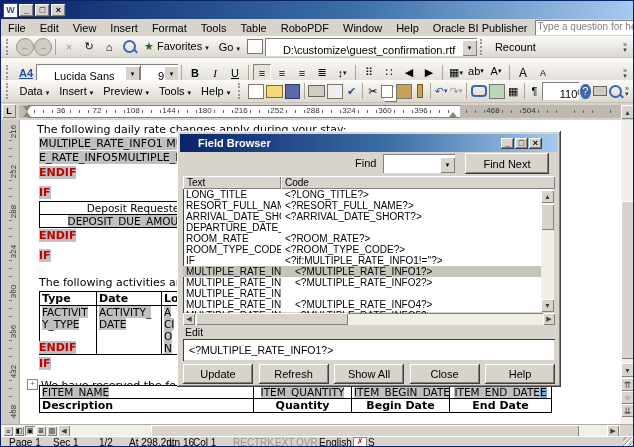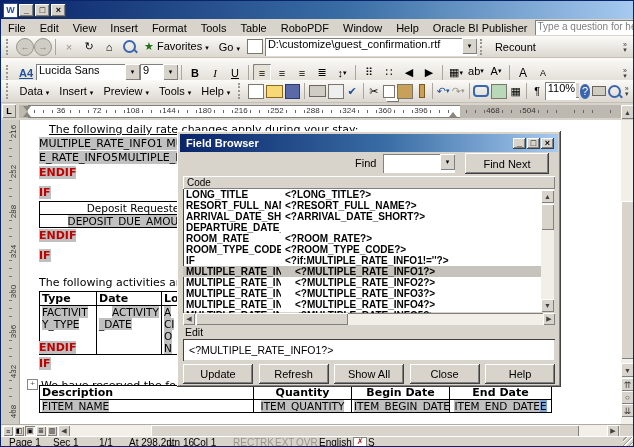--- a/index.html
+++ b/index.html
@@ -29,22 +29,22 @@
   .tb{left:0;width:100%;display:flex;align-items:center;background:linear-gradient(#fbfaf7,#dcd8d0);
       border-bottom:1px solid #c3bfb6;box-sizing:border-box;padding:0 2px;}
   #tb-web{top:35px;height:22px;} #tb-fmt{top:57px;height:30px;} #tb-std{top:79px;height:23px;}
   .grip{width:5px;height:16px;margin:0 3px;border-left:2px dotted #9a968c;}
   .sep{width:1px;height:16px;background:#aaa69c;margin:0 3px;}
   .tbi{width:18px;height:18px;display:inline-flex;align-items:center;justify-content:center;
        font-size:11px;margin:0 1px;border-radius:1px;cursor:default;}
   .dis{color:#9a968c;}
   .circ{width:16px;height:16px;border-radius:50%;background:#cfccc4;border:1px solid #9a968c;
         display:flex;align-items:center;justify-content:center;font-size:9px;color:#8a867c;}
-  .combo{display:flex;align-items:flex-start;background:#fff;box-shadow:inset 1px 1px 0 #808080, inset -1px -1px 0 #fff;
-         height:18px;box-sizing:border-box;padding-left:3px;font-size:11px;white-space:nowrap;overflow:hidden;}
+  .combo{display:flex;align-items:flex-end;background:#fff;box-shadow:inset 1px 1px 0 #808080, inset -1px -1px 0 #fff;
+         height:18px;box-sizing:border-box;padding-left:18px;font-size:11px;white-space:nowrap;overflow:hidden;}
   .combo .arr{margin-left:auto;width:15px;height:16px;background:#d8d4cc;
               box-shadow:inset 1px 1px 0 #fff, inset -1px -1px 0 #808080;
               display:flex;align-items:center;justify-content:center;font-size:7px;flex:0 0 15px;}
   .tbtext{padding:2px 5px;white-space:nowrap;} .tbtext .car{font-size:7px;margin-left:3px;}
   .pressed{box-shadow:inset 1px 1px 0 #808080, inset -1px -1px 0 #fff;background:#e6e2d8;}
   .iconbox{width:14px;height:13px;border:1px solid #7a766c;background:#fff;position:relative;}
   .fold{width:15px;height:11px;background:#f7d877;border:1px solid #8a6a1a;position:relative;}
   .floppy{width:13px;height:13px;background:#5a6aa8;border:1px solid #2a3a6a;}
   .printr{width:15px;height:10px;background:#cfccc4;border:1px solid #6a665c;}
   .mag{width:9px;height:9px;border:2px solid #3a66b0;border-radius:50%;position:relative;}
@@ -82,31 +82,31 @@
   
   #hscrollrow{left:0;top:423px;width:634px;height:12px;background:#f1efe8;border-top:1px solid #b0aca2;}
   .viewbtn{position:absolute;top:1px;width:10px;height:10px;display:flex;align-items:center;justify-content:center;font-size:7px;}
   #statusbar{left:0;top:435px;width:634px;height:12px;background:#d8d4cc;border-top:1px solid #fff;font-size:10px;}
   .stitem{position:absolute;top:0;white-space:nowrap;} .stdim{color:#9a968c;}
   #grip-corner{position:absolute;right:0;top:0;width:12px;height:12px;
      background:repeating-linear-gradient(135deg,transparent 0 2px,#9a968c 2px 3px,#fff 3px 4px);}
   
   #dialog{left:176px;top:11px;width:384px;height:256px;background:#d8d4cc;
           box-shadow:inset -1px -1px 0 #404040, inset 1px 1px 0 #fff, inset -2px -2px 0 #808080, inset 2px 2px 0 #d8d4cc;z-index:10;}
-  #dlg-title{position:absolute;left:3px;top:3px;right:3px;height:18px;display:flex;align-items:center;padding:0 4px;
+  #dlg-title{position:absolute;left:3px;top:3px;right:3px;height:18px;display:flex;align-items:center;padding:0 16px;
              background:linear-gradient(to right,#0a246a,#3a6ea5 55%,#a6caf0);}
   #dlg-title .t{color:#fff;font-weight:bold;font-size:11px;margin-left:2px;flex:1;}
   #fb-list{position:absolute;left:6px;top:45px;width:372px;height:137px;background:#fff;
            box-shadow:inset 1px 1px 0 #404040, inset -1px -1px 0 #d8d4cc;overflow:hidden;font-size:10px;}
   #fb-header{display:flex;height:13px;}
   .hcell{background:#d8d4cc;box-shadow:inset 1px 1px 0 #fff, inset -1px -1px 0 #808080;
          padding:0 4px;font-size:10px;line-height:13px;box-sizing:border-box;}
   .hc-text{width:98px;} .hc-code{flex:1;}
   #fb-rows{position:absolute;left:0;top:13px;right:13px;bottom:0;overflow:hidden;}
-  .fbrow{display:flex;height:11px;line-height:11px;white-space:nowrap;cursor:default;font-weight:bold;}
+  .fbrow{display:flex;height:11px;line-height:11px;white-space:nowrap;cursor:default;}
   .fbrow .c1{width:98px;padding-left:3px;box-sizing:border-box;overflow:hidden;flex:0 0 98px;}
   .fbrow .c2{padding-left:4px;overflow:hidden;}
   .fbrow.sel{background:#c6c3bc;}
   .fbrow .ind{padding-left:14px;}
   #fb-vscroll{position:absolute;right:1px;top:14px;width:13px;bottom:1px;background:#f1efe8;}
   #fb-hscroll{position:absolute;left:6px;top:182px;width:372px;height:12px;background:#f1efe8;box-shadow:inset 0 1px 0 #808080;}
   #fb-edit{position:absolute;left:6px;top:208px;width:372px;height:22px;background:#fff;
            box-shadow:inset 1px 1px 0 #404040, inset -1px -1px 0 #d8d4cc;font-size:10.5px;
            display:flex;align-items:center;padding-left:6px;box-sizing:border-box;}
   .dlgbtn{position:absolute;top:233px;width:70px;height:20px;display:flex;align-items:center;justify-content:center;font-size:11px;cursor:default;}
@@ -402,21 +402,21 @@
         <span class="vtick" style="top: 220px;"></span>
         <span class="vtick" style="top: 228px;"></span>
         <span class="vtick" style="top: 236px;"></span>
         <span class="vtick" style="top: 252px;"></span>
         <span class="vtick" style="top: 260px;"></span>
         <span class="vtick" style="top: 268px;"></span>
         <span class="vtick" style="top: 276px;"></span>
         <span class="vtick" style="top: 292px;"></span>
       </div>
 
-    <div class="docline" style="left:48px;top:3px;text-decoration:underline;">The following daily rate changes apply during your stay:</div>
+    <div class="docline" style="left:36px;top:3px;">The following daily rate changes apply during your stay:</div>
     <div class="docline fieldhl" style="left:38px;top:17px;">MULTIPLE_RATE_INFO1 MUL</div>
     <div class="docline fieldhl" style="left:38px;top:31px;">E_RATE_INFO5MULTIPLE_RA</div>
     <div class="docline rkw" style="left:38px;top:46px;">ENDIF</div>
     <div class="docline rkw" style="left:38px;top:66px;">IF</div>
 
     <table class="doct" style="left:38px;top:81px;width:150px;">
       <tbody>
           <tr>
             <td style="text-align:right;height:11px;"><span id="dep0">Deposit Requested</span></td>
           </tr>
@@ -437,51 +437,51 @@
           <col style="width:16px;">
         </colgroup>
       <tbody>
           <tr id="act-headers">
             <th>Type</th>
             <th>Date</th>
             <th>Lo</th>
           </tr>
       <tr id="act-cells" style="height:28px;">
             <td style="word-break: break-all;"><span class="fieldhl" style="word-break: break-all; display: inline;">FACTIVITY_TYPE</span></td>
-            <td style="word-break: break-all;"><span class="fieldhl" style="word-break: break-all; display: inline; margin-left: 13px;">ACTIVITY_DATE</span></td>
+            <td style="word-break: break-all;"><span class="fieldhl" style="word-break: break-all; display: inline;">ACTIVITY_DATE</span></td>
             <td style="word-break: break-all;"><span class="fieldhl" style="word-break: break-all; display: inline;">ACION</span></td>
           </tr>
     </tbody>
       </table>
 
     <div class="docline rkw" style="left:38px;top:221px;">ENDIF</div>
     <div class="docline rkw" style="left:38px;top:237px;">IF</div>
     <span class="anchor" style="left:26px;top:259px;">+</span>
     <div class="docline" style="left:40px;top:259px;">We have reserved the follo</div>
 
     <table class="doct" style="left:38px;top:265px;width:512px;">
       <colgroup>
           <col style="width:214px;">
           <col style="width:98px;">
           <col style="width:98px;">
           <col style="width:102px;">
         </colgroup>
       <tbody>
-          <tr id="items-headers" style="height:12px;">
+          <tr style="height:13px;">
+        <td id="itc0"><span class="fieldhl">FITEM_NAME</span></td>
+        <td id="itc1" style="text-align:center;"><span class="fieldhl">ITEM_QUANTITY</span></td>
+        <td id="itc2" style="text-align:center;"><span class="fieldhl">ITEM_BEGIN_DATE</span></td>
+        <td style="text-align:center;"><span class="fieldhl">ITEM_END_DATE</span><span class="selchar">E</span></td>
+      </tr>
+      <tr id="items-headers" style="height:12px;">
             <th>Description</th>
             <th style="text-align: center;">Quantity</th>
             <th style="text-align: center;">Begin Date</th>
             <th style="text-align: center;">End Date</th>
           </tr>
-      <tr style="height:13px;">
-        <td id="itc0"><span class="fieldhl">FITEM_NAME</span></td>
-        <td id="itc1" style="text-align:center;"><span class="fieldhl">ITEM_QUANTITY</span></td>
-        <td id="itc2" style="text-align:center;"><span class="fieldhl">ITEM_BEGIN_DATE</span></td>
-        <td style="text-align:center;"><span class="fieldhl">ITEM_END_DATE</span><span class="selchar">E</span></td>
-      </tr>
     </tbody>
       </table>
 
     <div class="sb-track" style="left:620px;top:0;width:13px;height:304px;"></div>
     <div class="sb-thumb" style="left:620px;top:81px;width:13px;height:158px;"></div>
     <span class="sb-btn b3" style="left:620px;top:243px;width:13px;height:14px;">▼</span>
     <span class="sb-btn b3" style="left:620px;top:258px;width:13px;height:13px;font-size:9px;">⇈</span>
     <span class="sb-btn b3" style="left:620px;top:271px;width:13px;height:13px;font-size:8px;">○</span>
     <span class="sb-btn b3" style="left:620px;top:284px;width:13px;height:13px;font-size:9px;">⇊</span>
 
@@ -494,20 +494,21 @@
       </div>
       <span id="find-label">Find</span>
       <span id="find-combo" class="combo">
         <span></span>
         <span class="arr">▾</span>
       </span>
       <span id="find-next" class="b3d">Find Next</span>
 
       <div id="fb-list">
         <div id="fb-header">
+          <span class="hcell hc-text">Text</span>
           <span class="hcell hc-code">Code</span>
         </div>
         <div id="fb-rows">
             <div class="fbrow">
               <span class="c1">LONG_TITLE</span>
               <span class="c2">&lt;?LONG_TITLE?&gt;</span>
             </div>
             <div class="fbrow">
               <span class="c1">RESORT_FULL_NAME</span>
               <span class="c2">&lt;?RESORT_FULL_NAME?&gt;</span>
@@ -534,21 +535,20 @@
             <div class="fbrow sel">
               <span class="c1">MULTIPLE_RATE_INFO1</span>
               <span class="c2 ind">&lt;?MULTIPLE_RATE_INFO1?&gt;</span>
             </div>
             <div class="fbrow">
               <span class="c1">MULTIPLE_RATE_INFO2</span>
               <span class="c2 ind">&lt;?MULTIPLE_RATE_INFO2?&gt;</span>
             </div>
             <div class="fbrow">
               <span class="c1">MULTIPLE_RATE_INFO3</span>
-              <span class="c2 ind">&lt;?MULTIPLE_RATE_INFO3?&gt;</span>
             </div>
             <div class="fbrow">
               <span class="c1">MULTIPLE_RATE_INFO4</span>
               <span class="c2 ind">&lt;?MULTIPLE_RATE_INFO4?&gt;</span>
             </div>
             <div class="fbrow">
               <span class="c1">MULTIPLE_RATE_INFO5</span>
               <span class="c2 ind">&lt;?MULTIPLE_RATE_INFO5?&gt;</span>
             </div>
           </div>
@@ -582,21 +582,21 @@
     <span id="viewbtns"><span class="viewbtn b3" style="left: 2px;">≡</span><span class="viewbtn b3" style="left: 13px;">◧</span><span class="viewbtn pressed" style="left: 24px;">▣</span><span class="viewbtn b3" style="left: 35px;">≣</span><span class="viewbtn b3" style="left: 46px;">▥</span></span>
     <span class="sb-btn b3" style="left:57px;top:0;width:12px;height:12px;">◀</span>
     <div class="sb-thumb" style="left:150px;top:0;width:428px;height:12px;"></div>
     <span class="sb-btn b3" style="left:606px;top:0;width:12px;height:12px;">▶</span>
     <span class="abs" style="left:619px;top:0;width:15px;height:12px;background:#d8d4cc;"></span>
   </div>
 
   <div id="statusbar" class="abs">
     <span class="stitem" style="left:8px;">Page 1</span>
     <span class="stitem" style="left:52px;">Sec 1</span>
-    <span class="stitem" style="left:98px;">1/1</span>
+    <span class="stitem" style="left:98px;">1/2</span>
     <span class="stitem" style="left:128px;">At 298.2pt</span>
     <span class="stitem" style="left:168px;">Ln 16</span>
     <span class="stitem" style="left:192px;">Col 1</span>
     <span id="status-toggles"><span class="stitem stdim" style="left: 232px;">REC</span><span class="stitem stdim" style="left: 253px;">TRK</span><span class="stitem stdim" style="left: 274px;">EXT</span><span class="stitem stdim" style="left: 295px;">OVR</span></span>
     <span class="stitem" style="left:318px;">English (U.S</span>
     <span class="stitem" style="left:352px;width:12px;height:9px;background:#fff;border:1px solid #8a867c;text-align:center;line-height:8px;font-size:8px;color:#c00000;">✗</span>
     <span id="grip-corner"></span>
   </div>
 </div>
 

